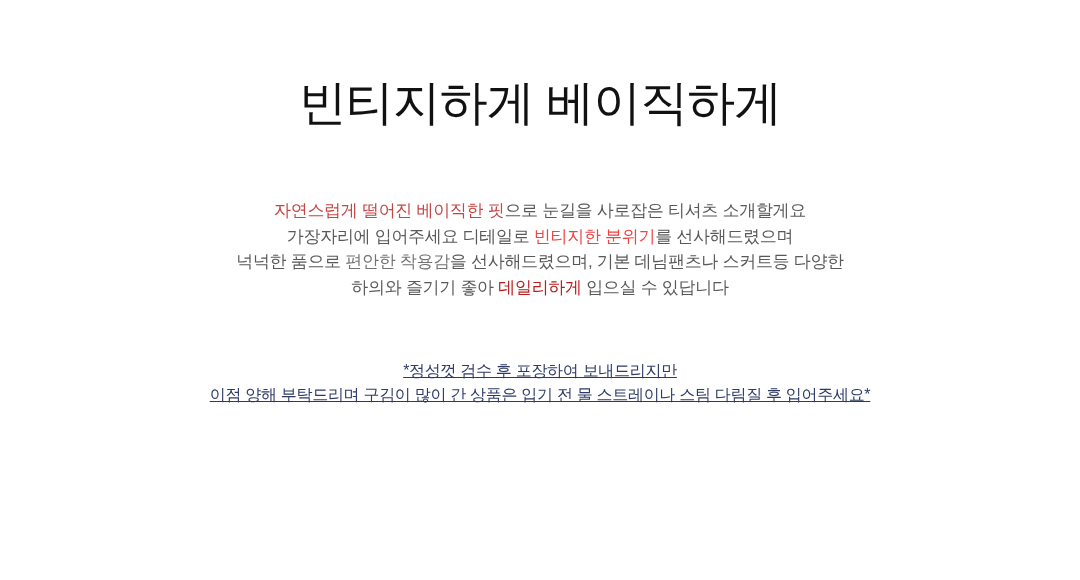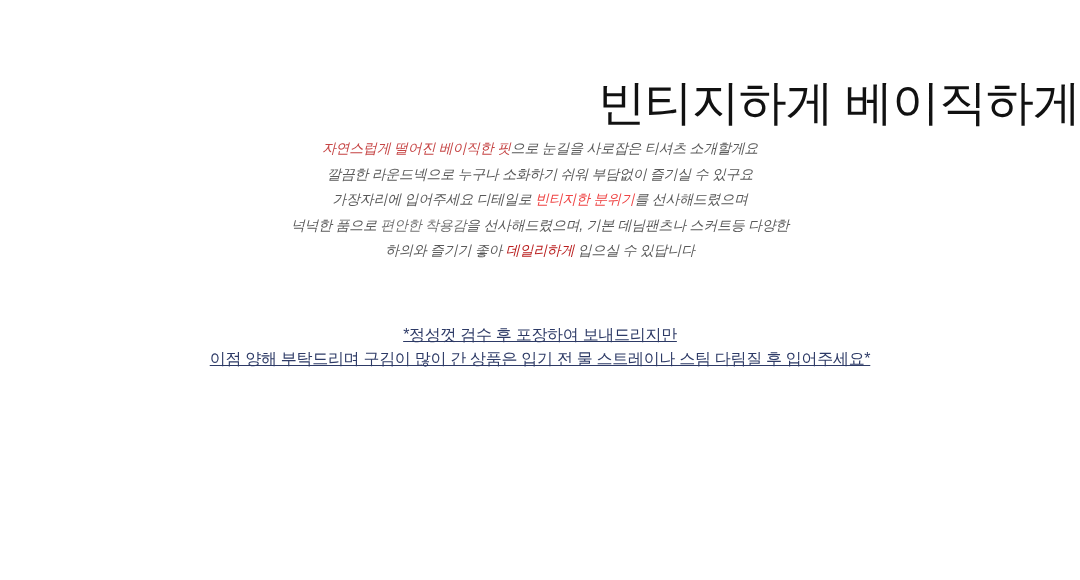--- a/index.html
+++ b/index.html
@@ -21,26 +21,26 @@
     font-size: 48px;
     font-weight: 300;
     line-height: 66px;
     letter-spacing: -1px;
     color: #111111;
   }
   .product-title .title-line {
     white-space: nowrap;
   }
   .product-description {
-    font-size: 14px;
+    margin-top: 62px;
+    font-size: 17px;
     font-weight: 400;
     line-height: 25.5px;
     letter-spacing: -0.3px;
     color: #595959;
-    font-style: italic;
   }
   .product-description .desc-line {
     white-space: nowrap;
   }
   .product-description .accent {
     
   }
   .shipping-notice {
     margin-top: 59px;
     font-size: 16px;
@@ -52,28 +52,27 @@
   .shipping-notice .notice-line {
     white-space: nowrap;
     text-decoration: underline;
   }
 </style>
 </head>
 <body style="background: rgb(255, 255, 255);">
 
 <div class="canvas">
 
-  <div class="product-title" style="color: rgb(17, 17, 17); text-align: right;">
+  <div class="product-title" style="color: rgb(17, 17, 17);">
     <div class="title-line">빈티지하게 베이직하게</div>
   </div>
 
   <div class="product-description" style="color: rgb(89, 89, 89);">
 
   <div class="desc-line"><span class="accent" style="color: rgb(198, 69, 69);">자연스럽게 떨어진 베이직한 핏</span><span>으로 눈길을 사로잡은 티셔츠 소개할게요</span></div>
-      <div class="desc-line"><span>깔끔한 라운드넥으로 누구나 소화하기 쉬워 부담없이 즐기실 수 있구요</span></div>
       <div class="desc-line"><span>가장자리에 입어주세요 디테일로 </span><span class="accent" style="color: #ef4444;">빈티지한 분위기</span><span>를 선사해드렸으며</span></div>
       <div class="desc-line"><span>넉넉한 품으로 </span><span class="accent" style="color: #737373;">편안한 착용감</span><span>을 선사해드렸으며, 기본 데님팬츠나 스커트등 다양한</span></div>
       <div class="desc-line"><span>하의와 즐기기 좋아 </span><span class="accent" style="color: #b91c1c;">데일리하게</span><span> 입으실 수 있답니다</span></div>
     </div>
 
   <div class="shipping-notice" style="color: rgb(45, 58, 102);">
     <div class="notice-line">*정성껏 검수 후 포장하여 보내드리지만</div>
     <div class="notice-line">이점 양해 부탁드리며 구김이 많이 간 상품은 입기 전 물 스트레이나 스팀 다림질 후 입어주세요*</div>
   </div>
 

